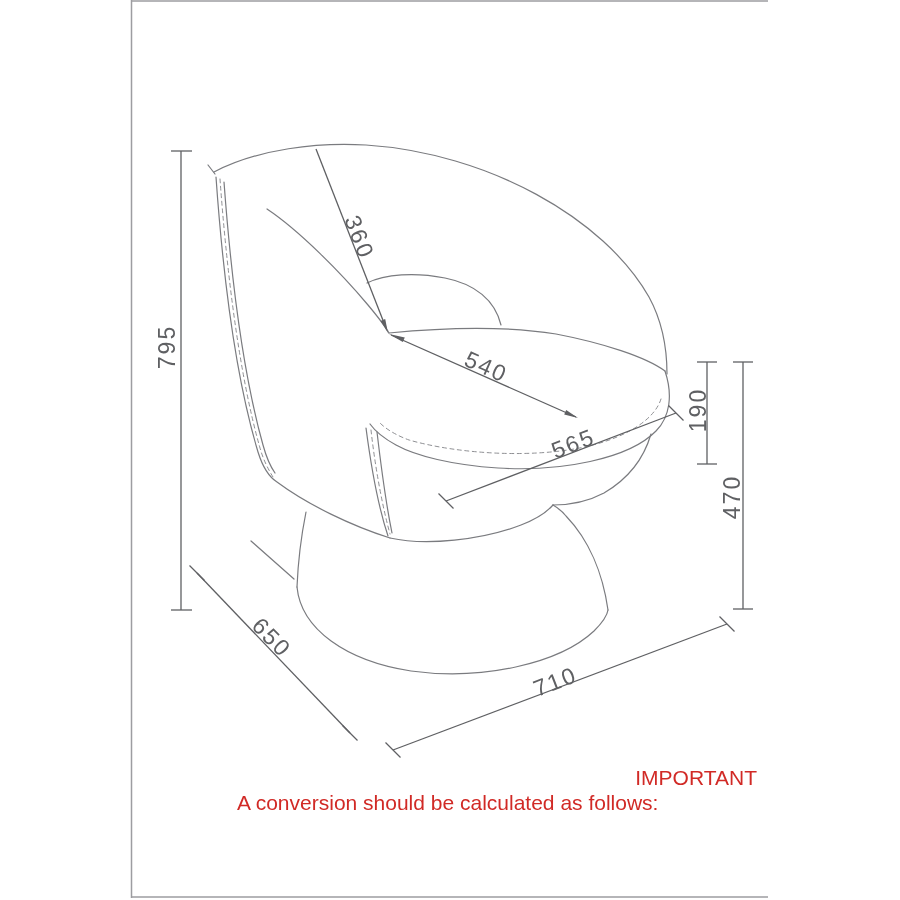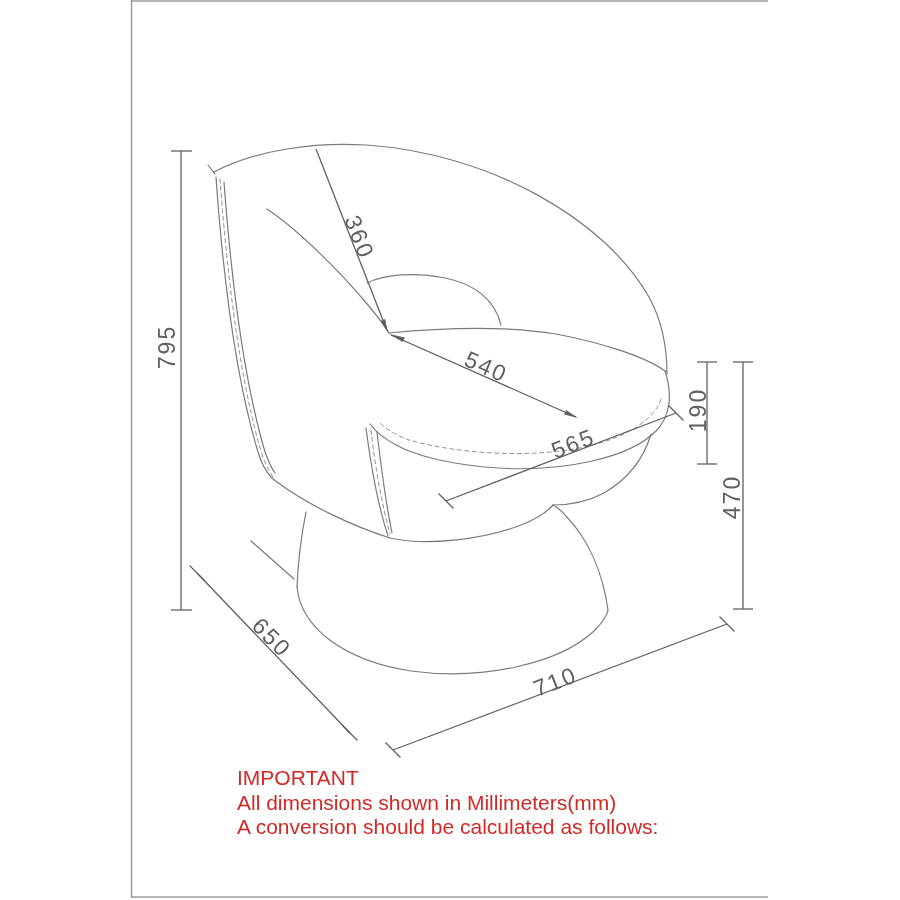--- a/index.html
+++ b/index.html
@@ -23,21 +23,21 @@
   .dims text{
     fill:var(--dim);font-family:"Liberation Sans", sans-serif;
     font-size:23px;letter-spacing:2px;
   }
   .frame line{stroke:var(--frame);stroke-width:1.5;}
   .notes{
     position:absolute;left:237px;top:766px;width:520px;
     color:var(--red);font-size:21px;line-height:24.5px;
     font-family:"Liberation Sans", sans-serif;
   }
-  .notes .heading{font-size:21px;}
+  .notes .heading{font-size:21px;text-align:right;}
 </style>
 </head>
 <body>
 
 <div class="page">
 
   <svg width="900" height="900" viewBox="0 0 900 900">
 
     <g class="frame">
       <line x1="131.5" y1="0" x2="131.5" y2="898"></line>
@@ -133,17 +133,16 @@
         <line x1="385.5" y1="742.5" x2="400.5" y2="757.5"></line>
         <line x1="719.5" y1="616.5" x2="734.5" y2="631.5"></line>
         <text transform="translate(558 689) rotate(-21)" text-anchor="middle">710</text>
       </g>
 
     </g>
   </svg>
 
   <div class="notes">
     <div class="heading">IMPORTANT</div>
-    <div>All dimensions shown in Millimeters(mm)</div>
     <div>A conversion should be calculated as follows:</div>
   </div>
 
 </div>
 
 </body></html>

